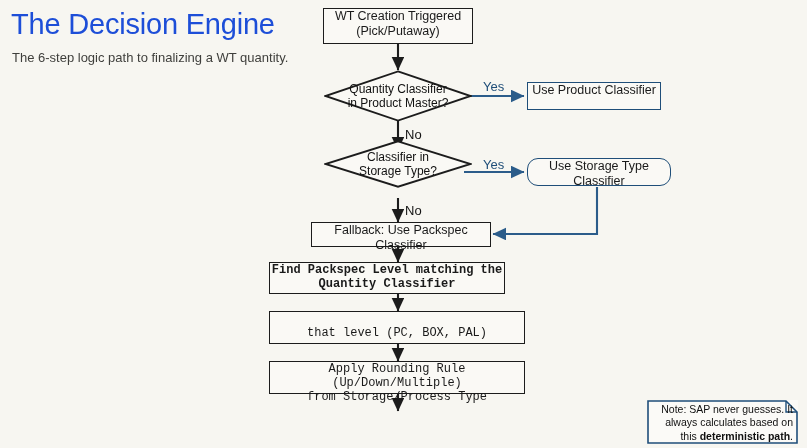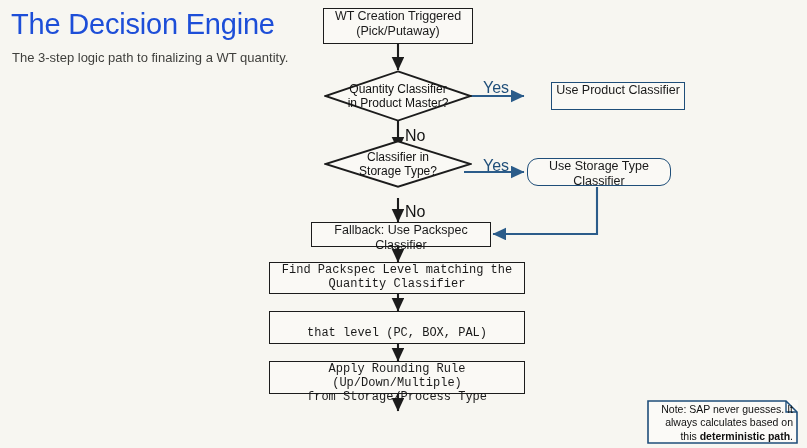--- a/index.html
+++ b/index.html
@@ -97,21 +97,21 @@
     font-family: "Liberation Sans", sans-serif;
     font-size: 12px;
     line-height: 1.2;
     color: #111;
     pointer-events: none;
   }
   
   .edge-label {
     position: absolute;
     font-family: "Liberation Sans", sans-serif;
-    font-size: 16px;
+    font-size: 13px;
     white-space: nowrap;
   }
   .edge-label.yes { color: #1f4e79; }
   .edge-label.no  { color: #141414; }
   
   #note {
     position: absolute;
     left: 647px;
     top: 400px;
     width: 151px;
@@ -135,21 +135,21 @@
     text-align: right;
   }
   #note-text b { font-weight: bold; }
 </style>
 </head>
 <body>
 
 <div id="page">
 
   <div id="title">The Decision Engine</div>
-  <div id="subtitle">The 3-step logic path to finalizing a WT quantity.</div>
+  <div id="subtitle">The 6-step logic path to finalizing a WT quantity.</div>
 
   <svg id="wires" viewBox="0 0 807 448" xmlns="http://www.w3.org/2000/svg">
     <defs>
       <marker id="ah-dark" markerWidth="8" markerHeight="8" refX="6.2" refY="3" orient="auto">
         <path d="M0,0 L6.4,3 L0,6 Z" fill="#1c1c1c"></path>
       </marker>
       <marker id="ah-blue" markerWidth="8" markerHeight="8" refX="6.2" refY="3" orient="auto">
         <path d="M0,0 L6.4,3 L0,6 Z" fill="#2b5c8a"></path>
       </marker>
     </defs>
@@ -189,21 +189,21 @@
         <span>Quantity Classifier</span><br>
         <span>in Product Master?</span>
       </span>
     </div>
   </div>
 
   <div class="edge-label yes" style="left:483px; top:79px;">Yes</div>
 
   <div class="edge-label no" style="left:405px; top:127px;">No</div>
 
-  <div class="node blue" style="left:551px; top:82px; width:134px; height:28px;">
+  <div class="node blue" style="left:527px; top:82px; width:134px; height:28px;">
     <span>Use Product Classifier</span>
   </div>
 
   <div class="diamond" style="left:324px; top:140px; width:148px; height:48px;">
     <svg width="148" height="48" viewBox="0 0 148 48" xmlns="http://www.w3.org/2000/svg">
       <polygon points="74,1.3 146.6,24 74,46.7 1.4,24" fill="#faf9f5" stroke="#1c1c1c" stroke-width="1.9"></polygon>
     </svg>
     <div class="dlabel">
       <span>
         <span>Classifier in</span><br>
@@ -217,21 +217,21 @@
   <div class="edge-label no" style="left:405px; top:203px;">No</div>
 
   <div class="node blue" style="left:527px; top:158px; width:144px; height:28px;border-radius:11px;">
     <span>Use Storage Type Classifier</span>
   </div>
 
   <div class="node sans" style="left:311px; top:222px; width:180px; height:25px;">
     <span>Fallback: Use Packspec Classifier</span>
   </div>
 
-  <div class="node mono" style="left:269px; top:262px; width:256px; height:32px;">
+  <div class="node mono" style="left:269px; top:262px; width:236px; height:32px;font-weight:bold;">
     <span>
       <span>Find Packspec Level matching the</span><br>
       <span>Quantity Classifier</span>
     </span>
   </div>
 
   <div class="node mono" style="left:269px; top:311px; width:256px; height:33px;">
     <span>
       <br>
       <span>that level (PC, BOX, PAL)</span>

